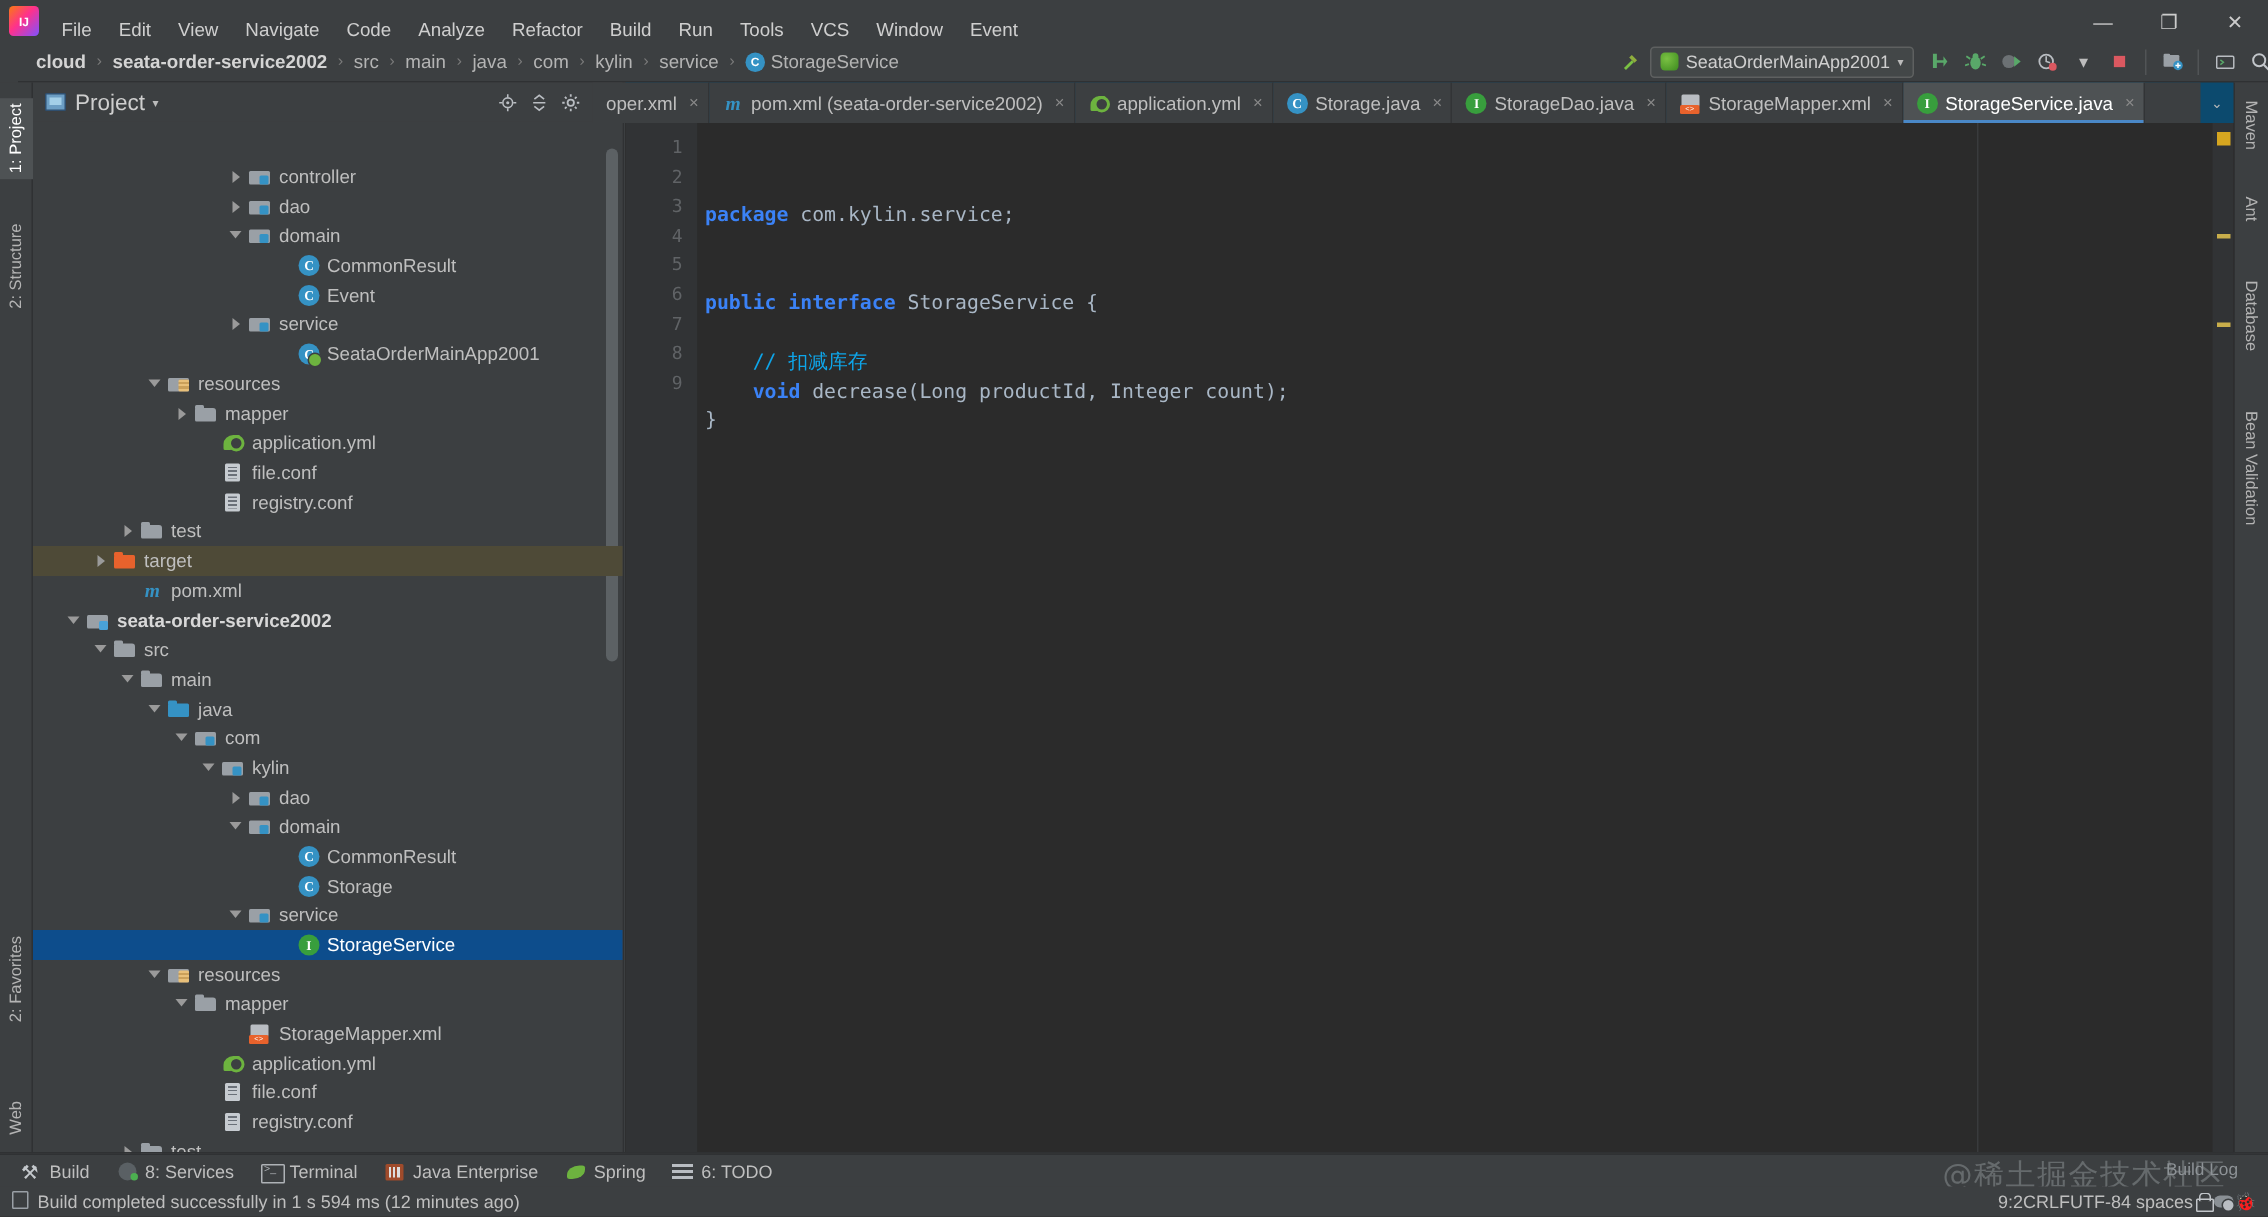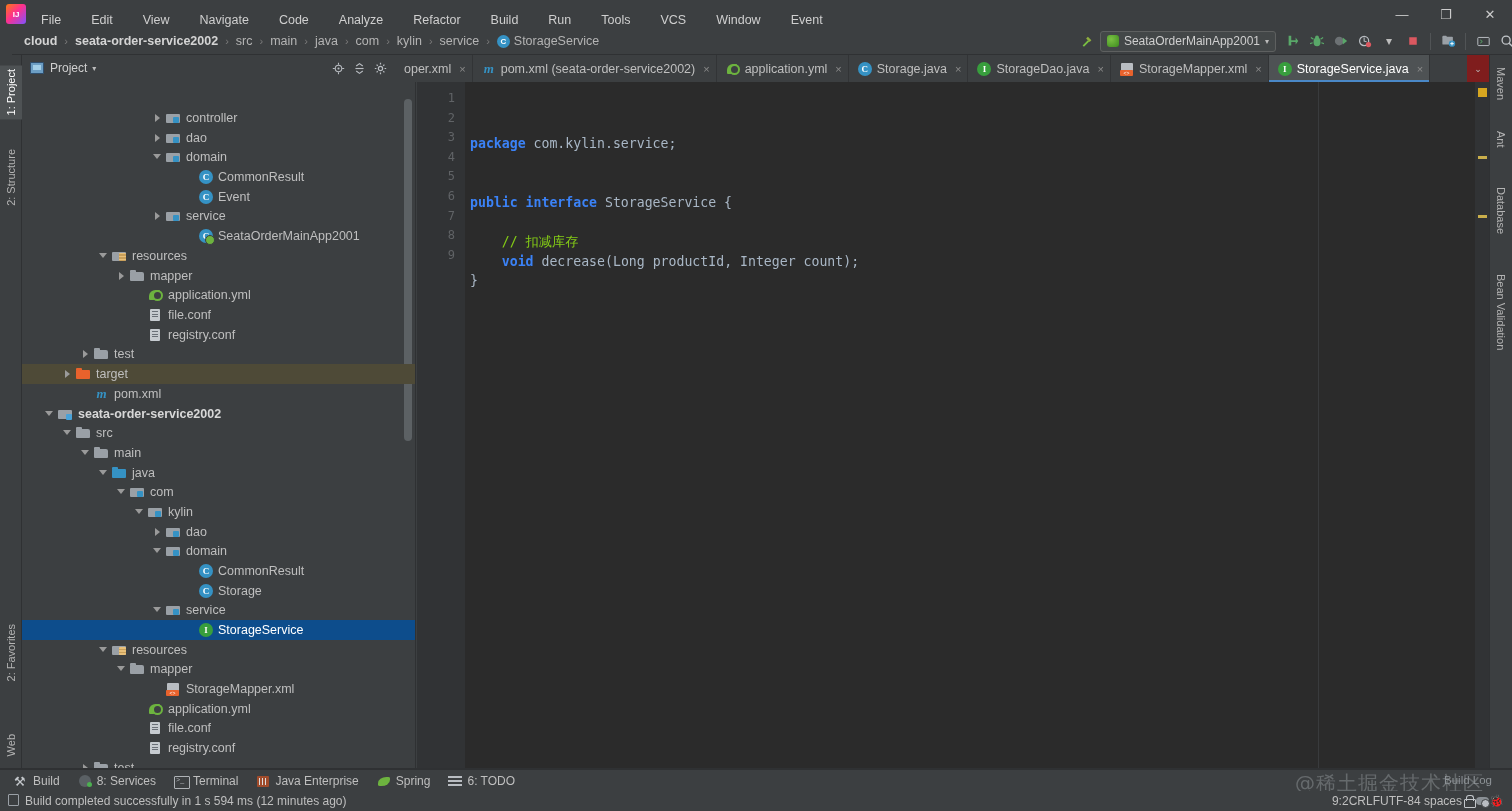--- a/index.html
+++ b/index.html
@@ -21,21 +21,21 @@
   .logo {
     width:20px; height:20px; margin-left:6px; margin-right:6px;
     border-radius:3px;
     background:linear-gradient(135deg,#f97a12 0%, #ff318c 45%, #7f52ff 100%);
     position:relative; flex:none;
   }
   .logo::after{
     content:"IJ"; position:absolute; inset:0; color:#fff; font-size:8px;
     display:flex; align-items:center; justify-content:center; font-weight:bold;
   }
-  .menu { display:flex; align-items:center; gap:12px;margin-top:11px; }
+  .menu { display:flex; align-items:center; gap:0px;margin-top:11px; }
   .menu-item {
     padding:4px 9px; color:#cfcfcf; font-size:12.5px; white-space:nowrap; cursor:default;
   }
   .win-title {
     position:absolute; left:0; right:0; text-align:center;
     font-size:12.5px; color:#a8a8a8; pointer-events:none;
   }
   .win-ctrl { margin-left:auto; display:flex; align-items:center; z-index:3; }
   .win-btn {
     width:44px; height:28px; display:flex; align-items:center; justify-content:center;
@@ -107,21 +107,21 @@
     display:flex; flex-direction:column;
   }
   .proj-head {
     height:26px; display:flex; align-items:center; padding:0 4px 0 8px; flex:none;
   }
   .proj-head .pi {
     width:14px; height:12px; background:#6c9ec4; border:1px solid #2f4f6f;
     margin-right:6px; border-radius:1px; position:relative;
   }
   .proj-head .pi::after{content:"";position:absolute;left:2px;top:2px;right:2px;bottom:3px;background:#a3cfe8;}
-  .proj-title { font-size:12px; color:#cfcfcf; }
+  .proj-title { font-size:15px; color:#cfcfcf; }
   .proj-head .hcaret{ margin-left:5px; font-size:8px; color:#bbb;}
   .proj-tools { margin-left:auto; display:flex; align-items:center; gap:1px; }
   .ptool {
     width:20px;height:20px;display:flex;align-items:center;justify-content:center;
     color:#b9b9b9; font-size:12px; border-radius:3px;
   }
 
   .tree {
     flex:1; position:relative; overflow:hidden; background:#3c3f41;
   }
@@ -237,21 +237,21 @@
   .pscroll {
     position:absolute; right:3px; width:8px; background:#5c6164; border-radius:4px;
   }
 
   
   .editor-area {
     position:absolute; top:55px; left:417px; right:23px; height:714px;
     background:#2b2b2b; display:flex; flex-direction:column;
   }
   .tabbar {
-    height:27px; background:#7f1d1d; display:flex; align-items:stretch; flex:none;
+    height:27px; background:#0c4a6e; display:flex; align-items:stretch; flex:none;
     position:relative;
   }
   .etab {
     display:flex; align-items:center; gap:5px; padding:0 6px 0 9px;
     font-size:12.5px; color:#bfbfbf; border-right:1px solid #323436;
     white-space:nowrap; background:#3c3f41; position:relative;
   }
   .etab.active { background:#4e5254; color:#ffffff; }
   .etab.active::after{
     content:""; position:absolute; left:0; right:0; bottom:0; height:2px; background:#4a88c7;
@@ -279,21 +279,21 @@
     text-align:right; padding-top:7px;
   }
   .gutter div { height:19.6px; line-height:19.6px; padding-right:10px; }
   .codecol {
     flex:1; position:relative; padding-top:7px; background:#2b2b2b;
     font-family:"DejaVu Sans Mono", monospace; font-size:13.2px;
     white-space:pre;
   }
   .codecol .ln { height:19.6px; line-height:19.6px; padding-left:5px; color:#a9b7c6; }
   .kw { color:#3b82f6; font-weight:bold; }
-  .cmt { color:#84cc16; }
+  .cmt { color:#0ea5e9; }
   .ident { color:#a9b7c6; }
   .punc { color:#a9b7c6; }
   .vline {
     position:absolute; top:0; bottom:0; left:853px; width:1px; background:#393b3d;
   }
   .errstripe {
     width:14px; flex:none; background:#313335; position:relative;
   }
   .mark { position:absolute; right:2px; width:9px; height:3px; background:#c9ae4b; }
   .mark.box{ right:2px; width:9px; height:9px; background:#d6a620; }

